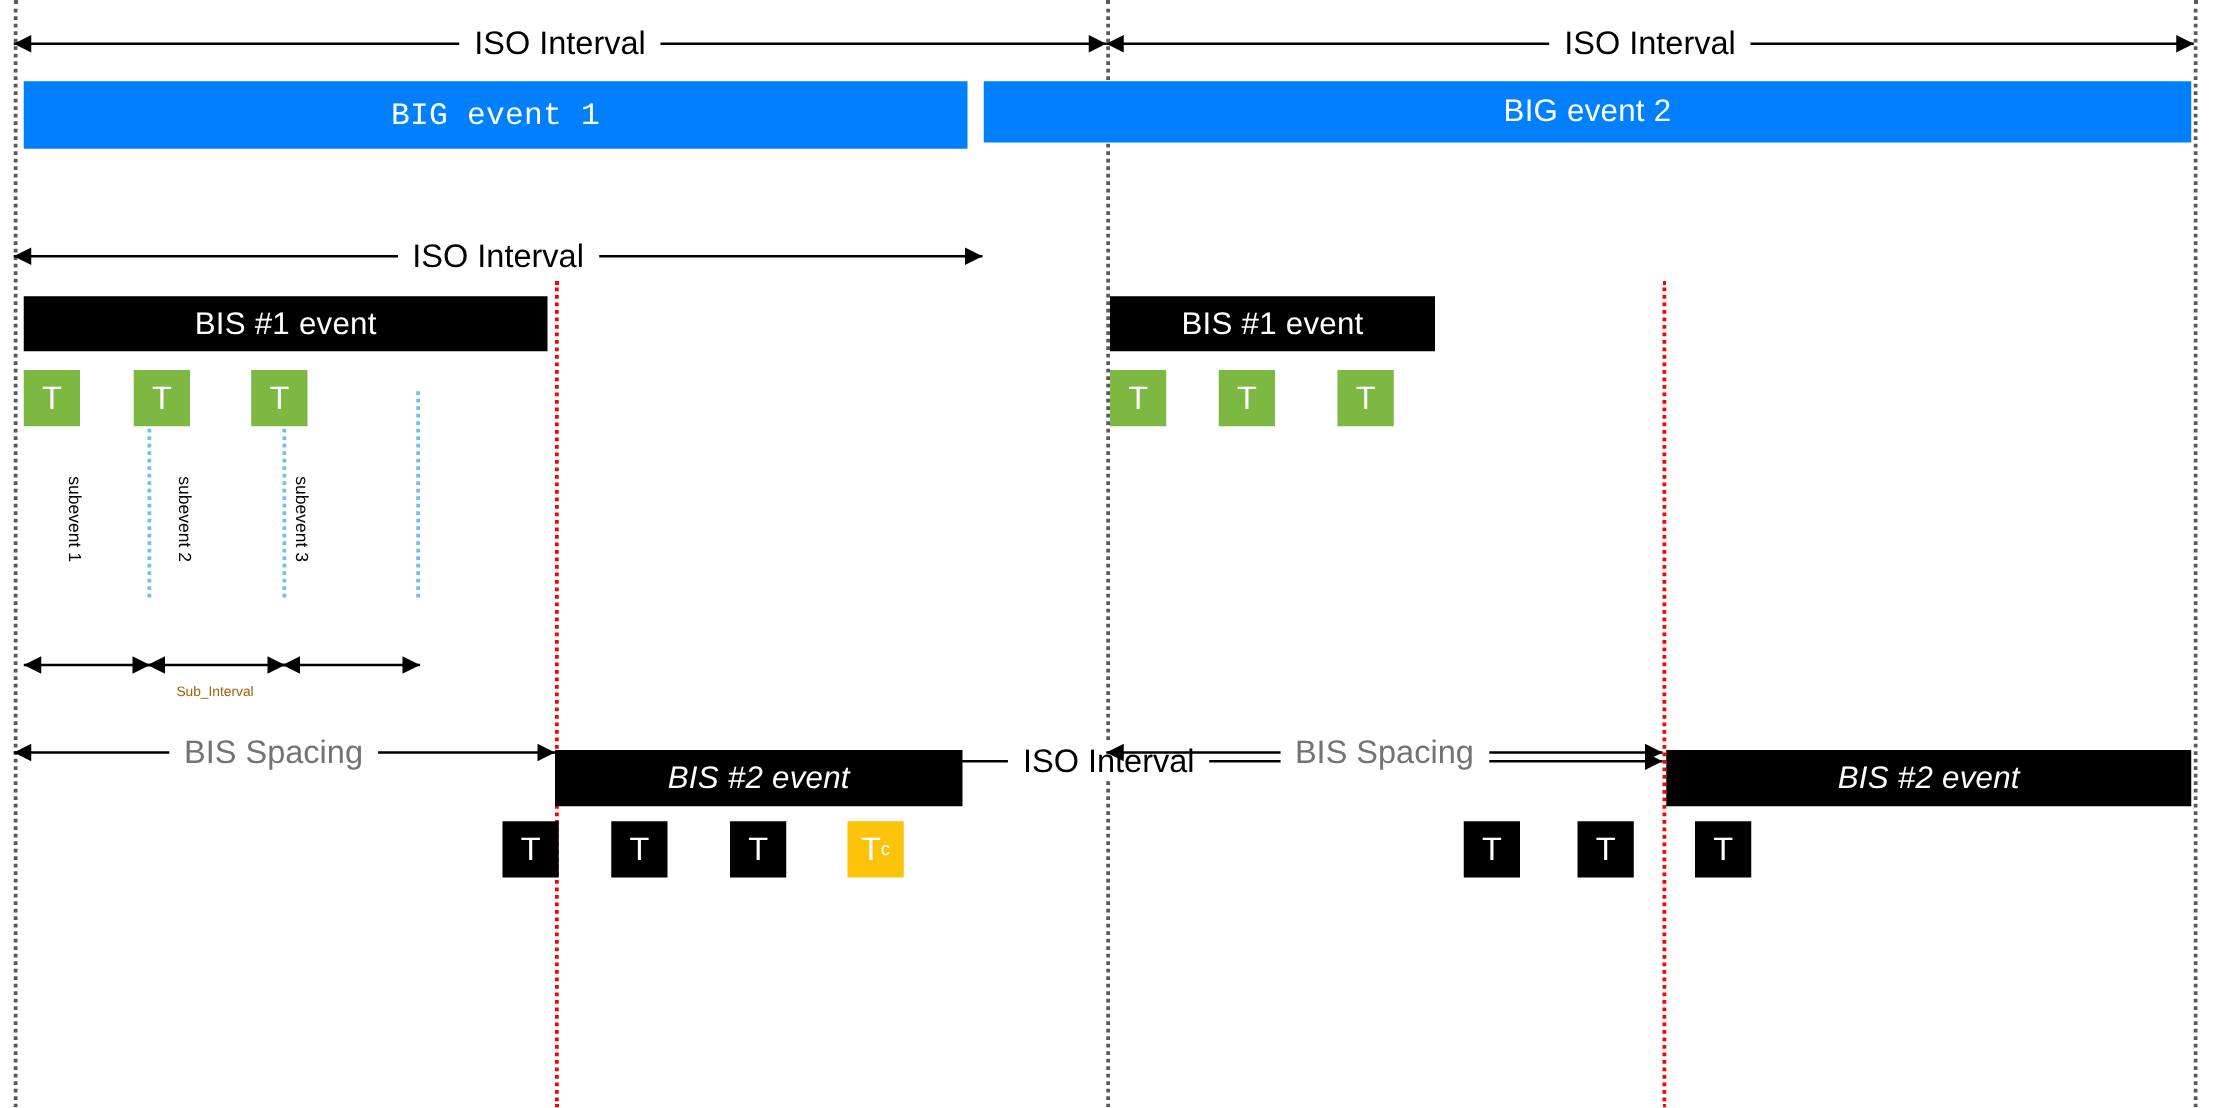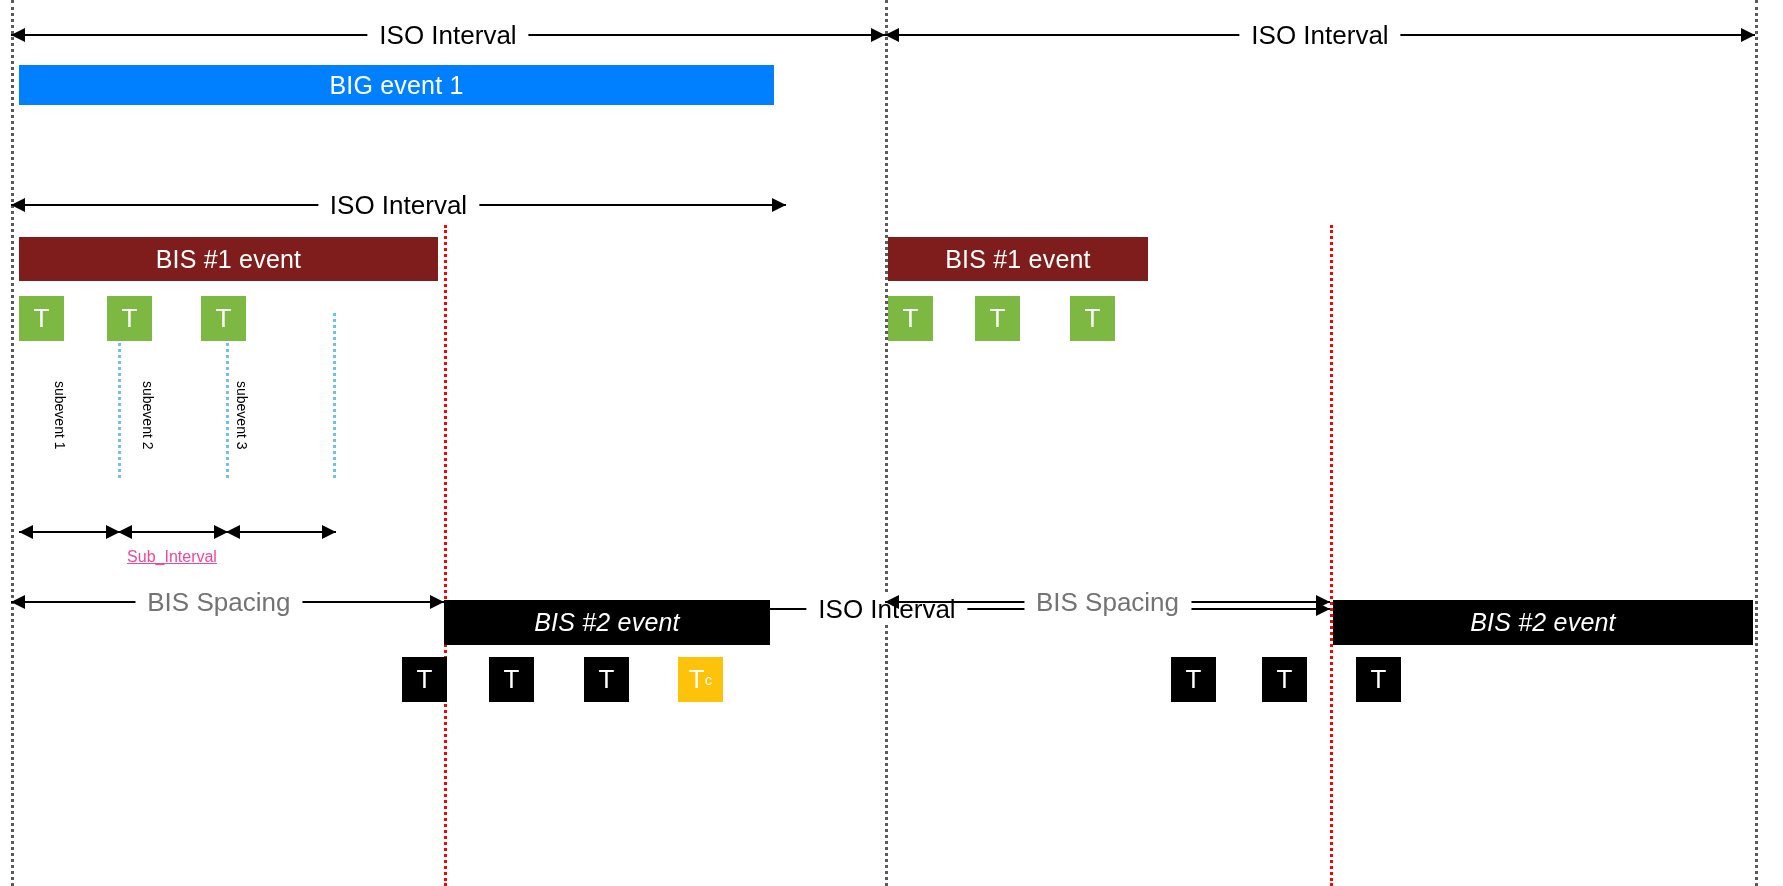--- a/index.html
+++ b/index.html
@@ -9,21 +9,21 @@
   
   .vline{position:absolute;width:0;border-left-width:3px;border-left-style:dotted;}
   .vline.gray{border-left-color:#5a5a5a;}
   .vline.red{border-left-color:#ff0000;}
   .vline.cyan{border-left-color:#6fc0ec;border-left-width:3px;}
 
   
   .bar{position:absolute;display:flex;align-items:center;justify-content:center;
        color:#ffffff;font-size:25px;letter-spacing:.2px;white-space:nowrap;}
   .bar.blue{background:#0080ff;}
-  .bar.green{background:#7f1d1d;}
+  .bar.green{background:#000000;}
   .bar.black{background:#000000;font-style:italic;}
 
   
   .tblk{position:absolute;display:flex;align-items:center;justify-content:center;
         color:#ffffff;font-size:26px;width:45px;height:45px;}
   .tblk.green{background:#7db843;}
   .tblk.black{background:#000000;}
   .tblk.yellow{background:#fdc20a;}
   .tblk sub{font-size:15px;line-height:1;vertical-align:sub;}
 
@@ -37,22 +37,22 @@
   .arrow .head.r{right:0;border-left:14px solid #000;}
   .arrow .lbl{position:absolute;top:50%;transform:translate(-50%,-50%);
               background:#ffffff;padding:0 12px;font-size:26px;color:#000;white-space:nowrap;}
   .arrow .lbl.red{color:#737373;}
 
   
   .rotlbl{position:absolute;font-size:14px;color:#000;white-space:nowrap;
           transform-origin:left top;transform:rotate(90deg);}
 
   
-  .caption{position:absolute;font-size:16px;color:#ec4899;white-space:nowrap;
-           transform:translateX(-50%);text-decoration:underline;}
+  .caption{position:absolute;font-size:11px;color:#a16207;white-space:nowrap;
+           transform:translateX(-50%);}
 </style>
 </head>
 <body>
 
 <div id="stage">
 
   <div class="vline gray" style="left:11px;  top:0px;   height:886px;"></div>
   <div class="vline gray" style="left:885px; top:0px;   height:886px;"></div>
   <div class="vline gray" style="left:1755px;top:0px;   height:886px;"></div>
 
@@ -69,22 +69,25 @@
     <span class="head r"></span>
     <span class="lbl" style="left:50%;">ISO Interval</span>
   </div>
   <div class="arrow" style="left:885px;top:24px;width:870px;">
     <span class="ln"></span>
     <span class="head l"></span>
     <span class="head r"></span>
     <span class="lbl" style="left:50%;">ISO Interval</span>
   </div>
 
-  <div class="bar blue" style="left:19px;top:65px;width:755px;height:40px;">
+  <div class="bar blue" style="left:19px;top:65px;width:755px;height:54px;font-family:Liberation Mono, monospace;">
     <span>BIG event 1</span>
+  </div>
+  <div class="bar blue" style="left:787px;top:65px;width:966px;height:49px;">
+    <span>BIG event 2</span>
   </div>
 
   <div class="arrow" style="left:11px;top:194px;width:775px;">
     <span class="ln"></span>
     <span class="head l"></span>
     <span class="head r"></span>
     <span class="lbl" style="left:50%;">ISO Interval</span>
   </div>
 
   <div class="bar green" style="left:19px;top:237px;width:419px;height:44px;">

